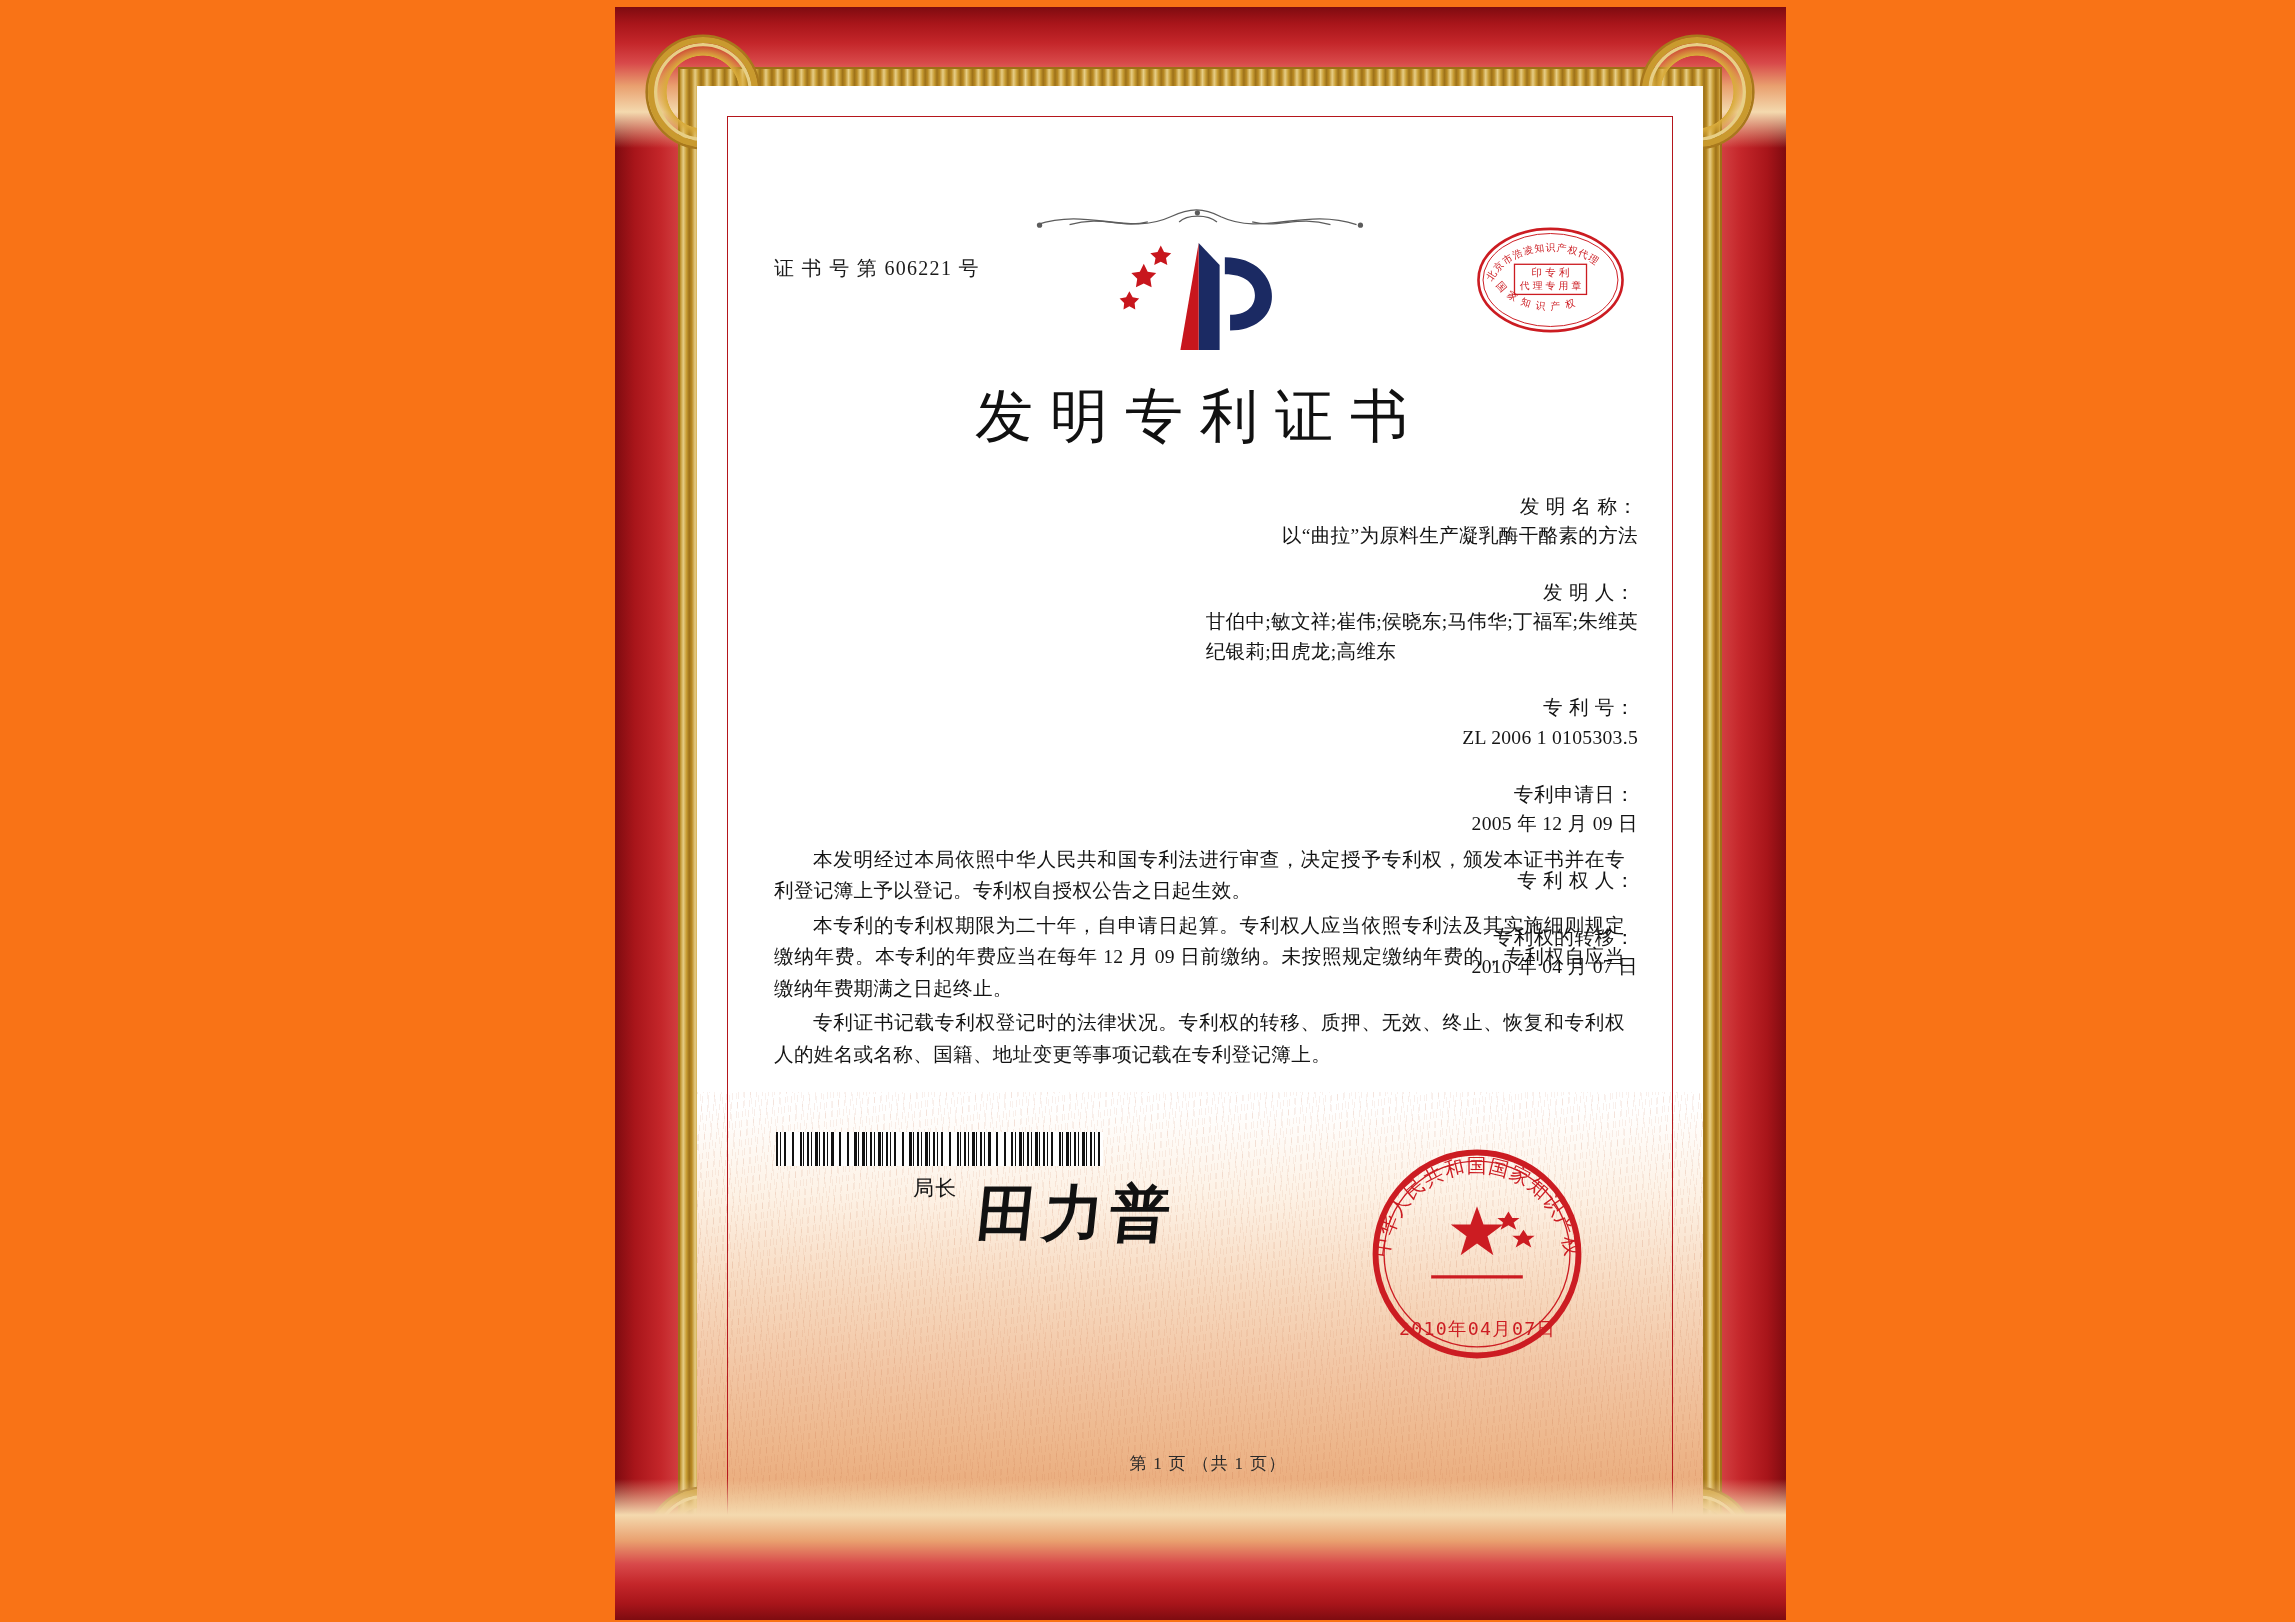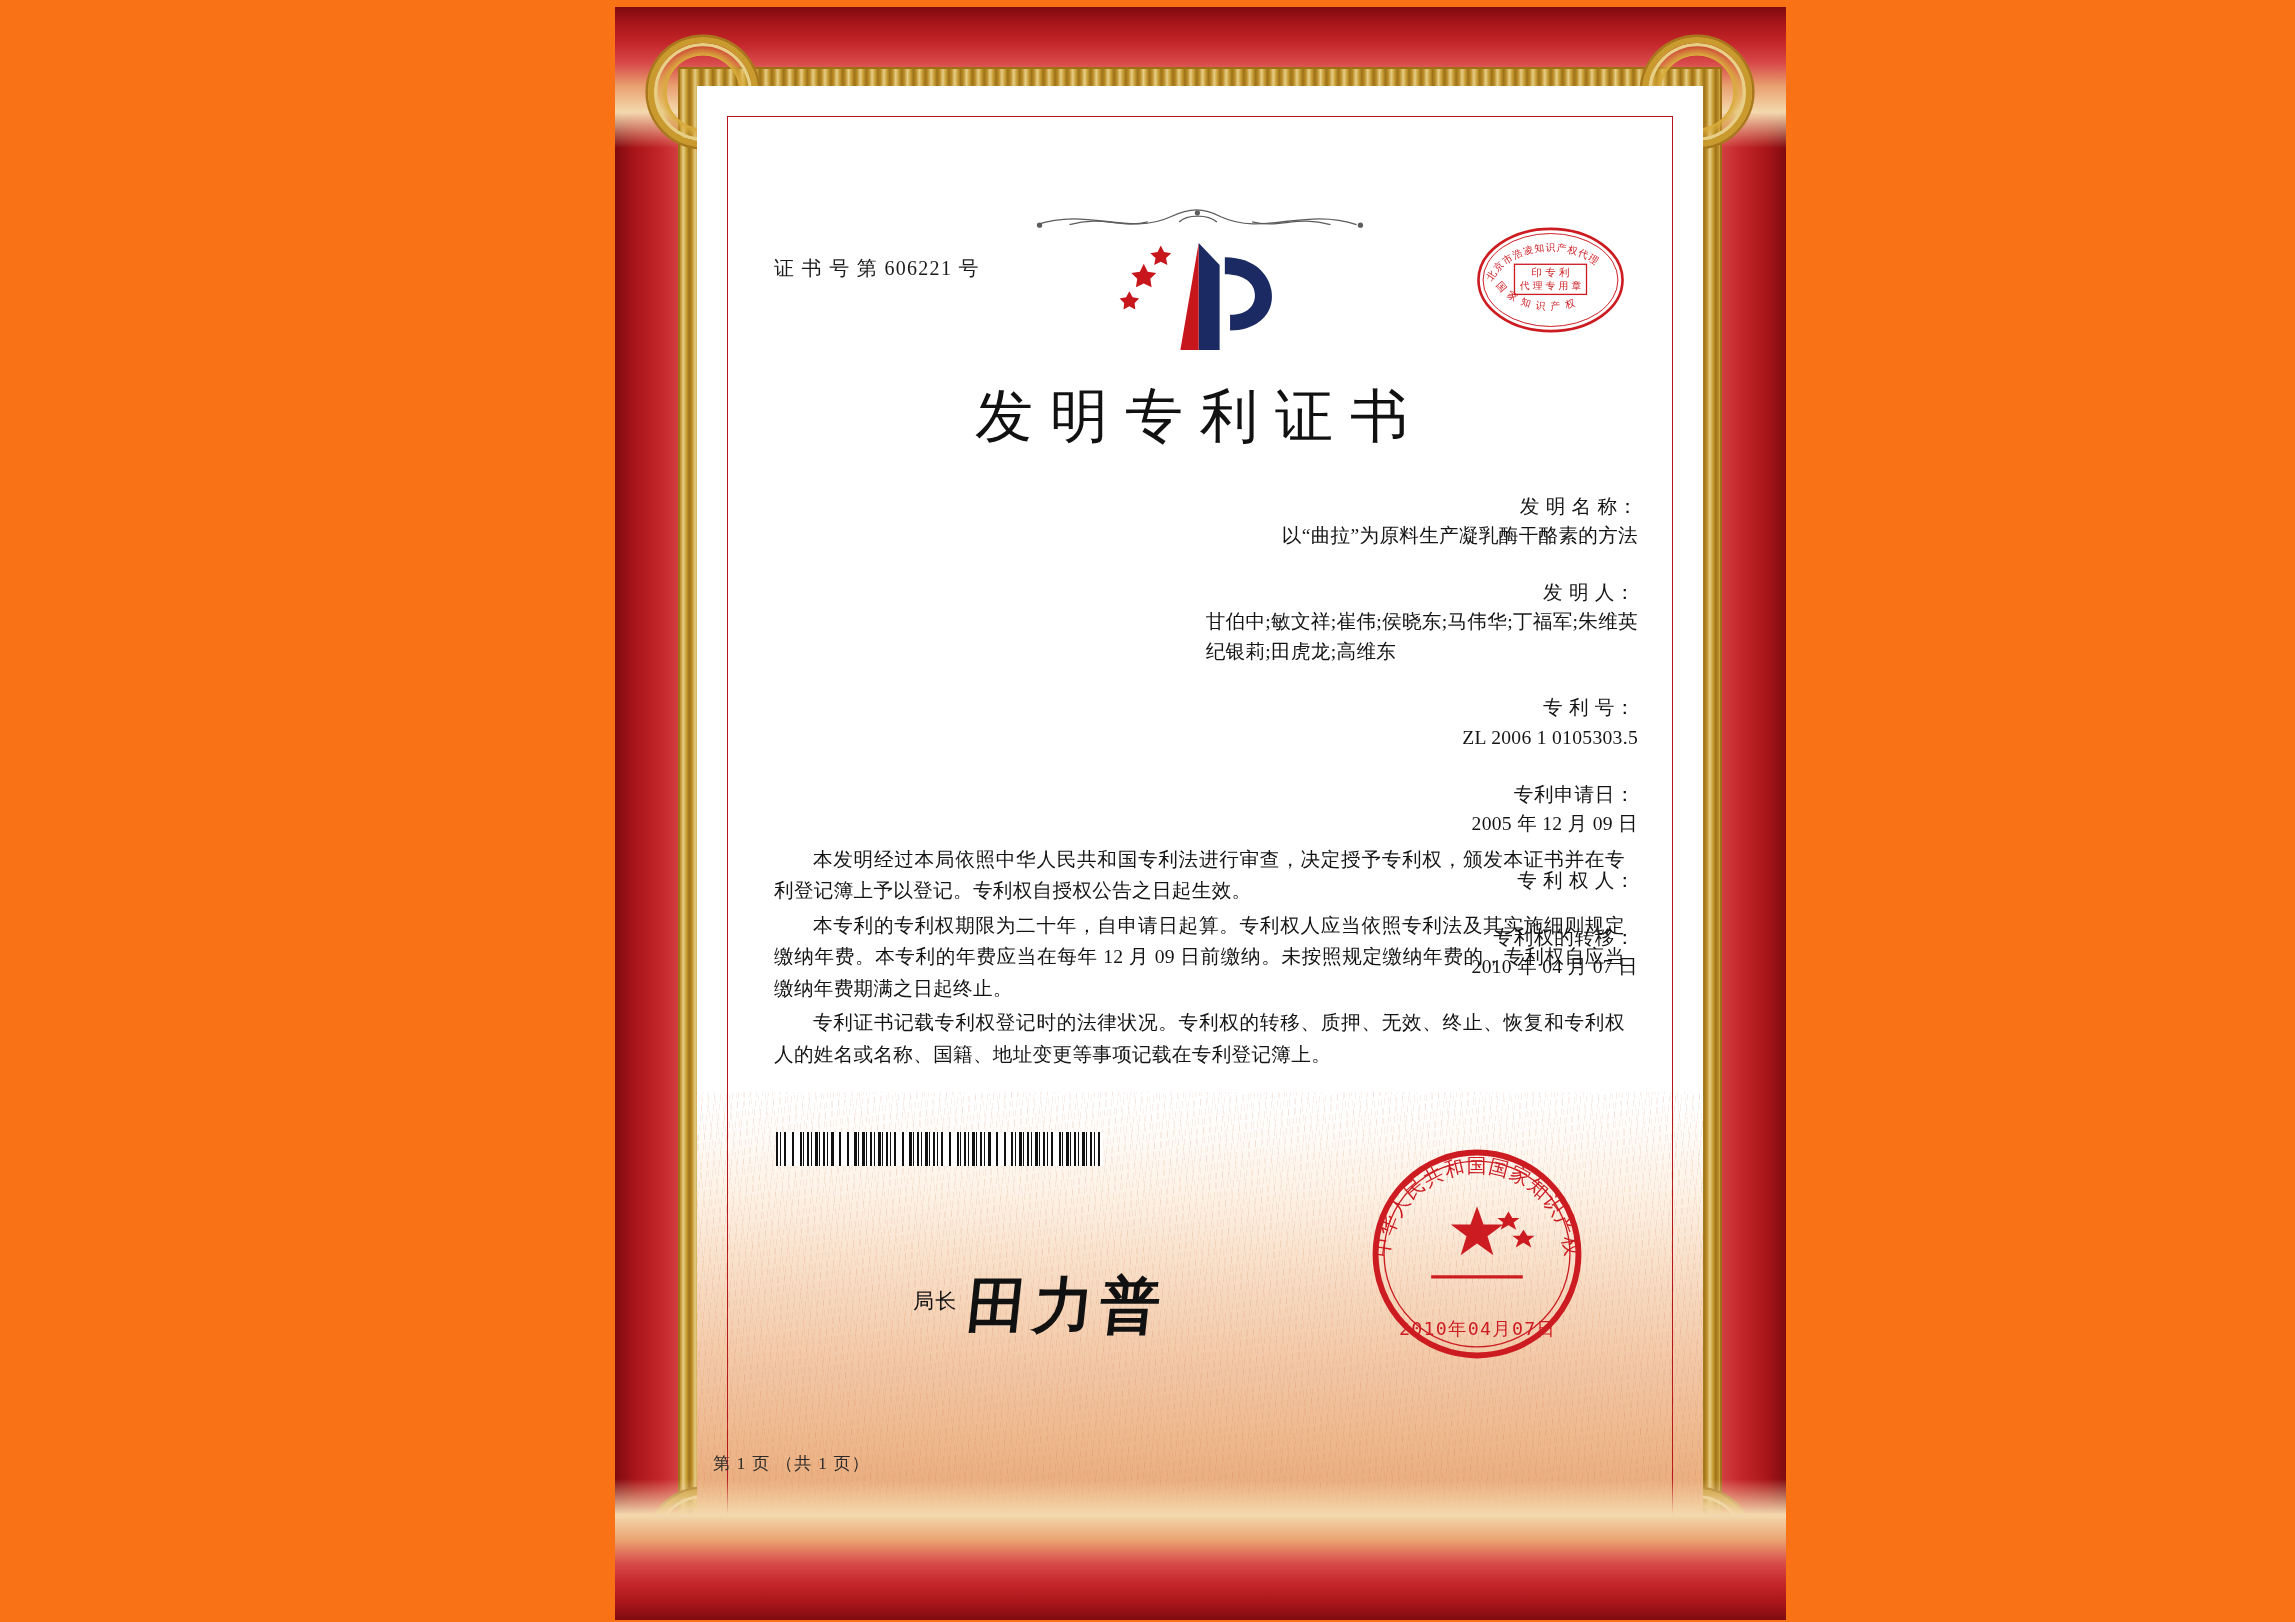--- a/index.html
+++ b/index.html
@@ -249,24 +249,24 @@
         #111 0px, #111 2px, #fff 2px, #fff 3.9px,
         #111 3.9px, #111 4.6px, #fff 4.6px, #fff 7.9px,
         #111 7.9px, #111 10.5px, #fff 10.5px, #fff 11.8px,
         #111 11.8px, #111 12.4px, #fff 12.4px, #fff 15.7px);
   }
 
   
   .sign-wrap {
     position: absolute;
     left: 216px;
-    top: 1180px;
+    top: 1088px;
     display: flex;
-    align-items: center;
-    gap: 9px;
+    align-items: flex-start;
+    gap: 19px;
   }
   .sign-label {
     font-size: 21px;
     color: #111;
     padding-bottom: 9.2px;
     letter-spacing: 1.3px;
   }
   .sign-name {
     font-size: 60px;
     color: #111;
@@ -295,20 +295,21 @@
     font-size: 18.3px;
     letter-spacing: 1.3px;
     font-family: "DejaVu Sans Mono", monospace;
   }
 
   
   .footer {
     position: absolute;
     left: 0; right: 0;
     top: 1366px;
+    text-align: center;
     font-size: 17px;
     color: #2a2a2a;
     letter-spacing: 1.3px;
     padding-left: 16px;
   }
 </style>
 </head>
 <body>
 
 <div class="page">

